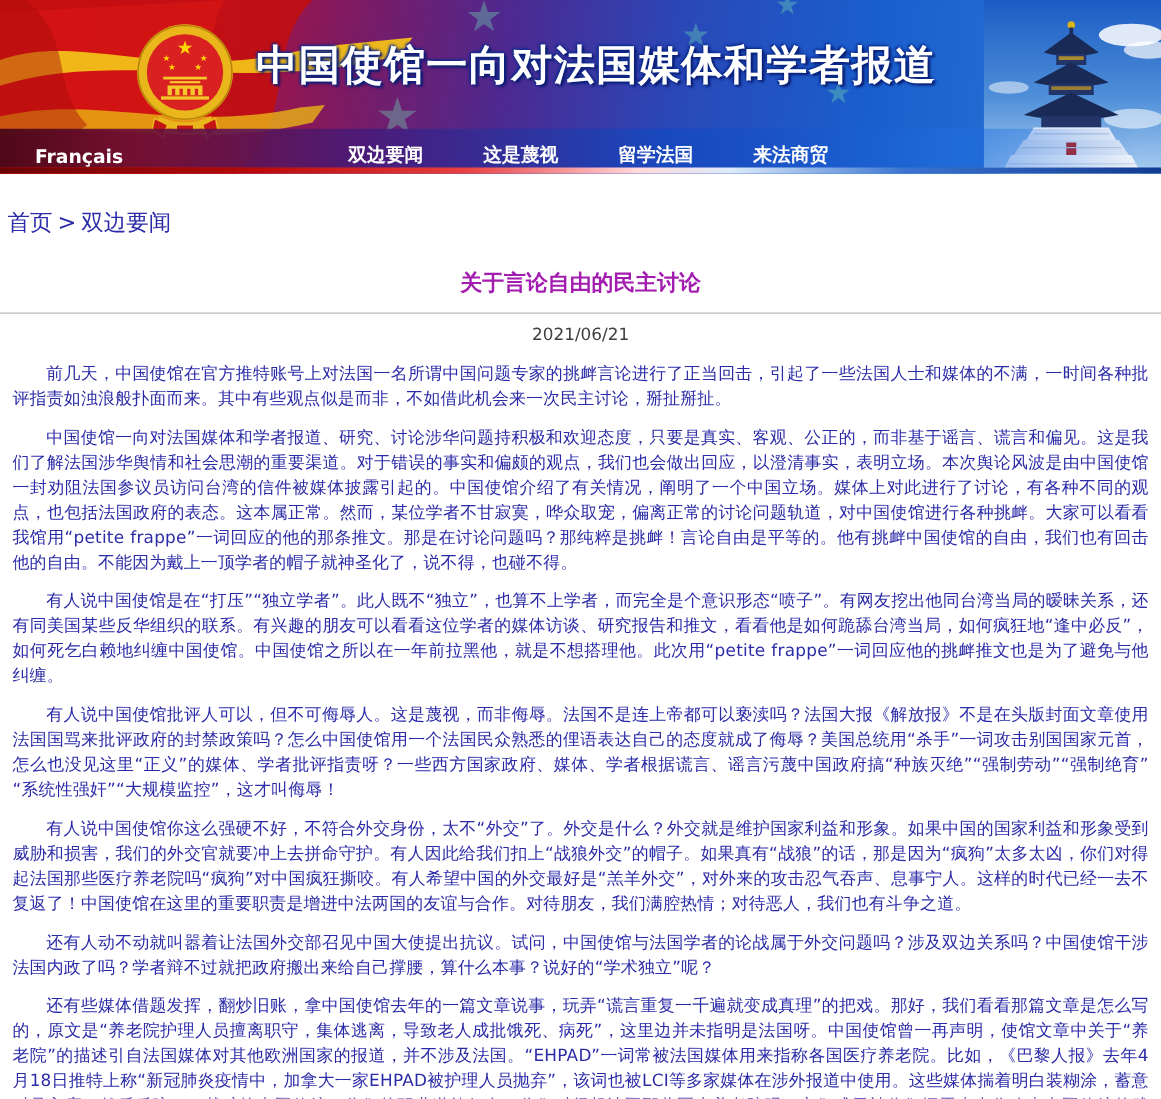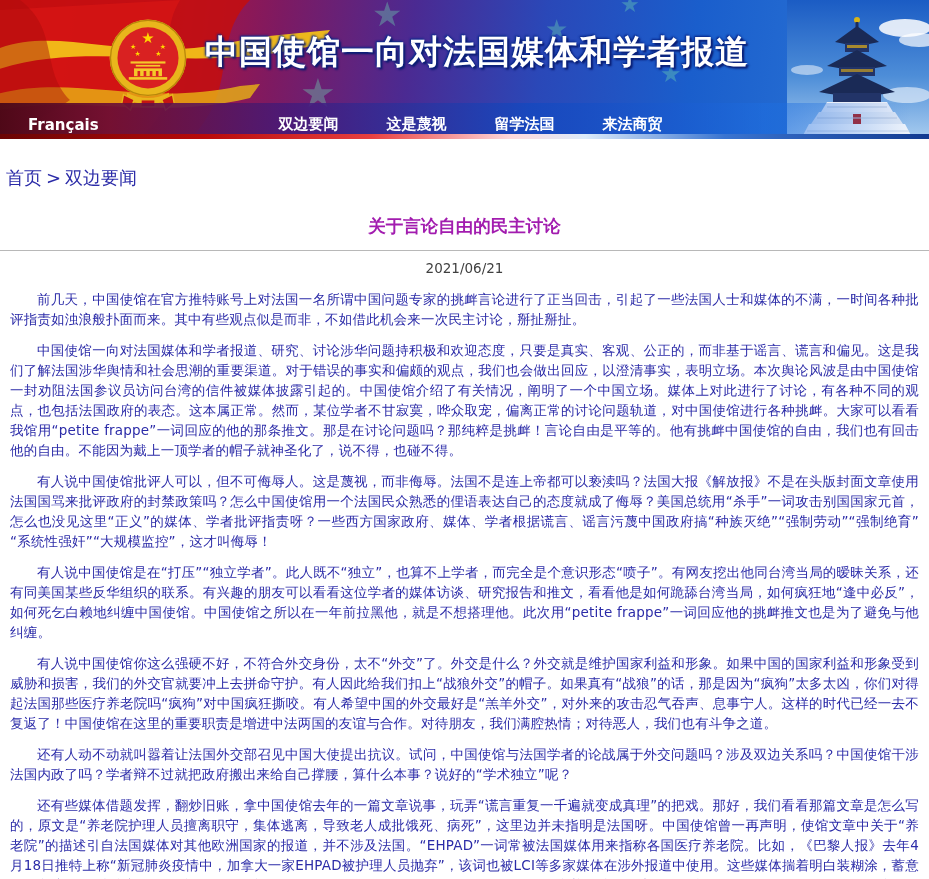--- a/index.html
+++ b/index.html
@@ -158,20 +158,20 @@
 
   <h1 class="article-title">关于言论自由的民主讨论</h1>
 
   <hr class="title-rule">
 
   <div class="article-date">2021/06/21</div>
 
   <div class="article-body">
     <p>前几天，中国使馆在官方推特账号上对法国一名所谓中国问题专家的挑衅言论进行了正当回击，引起了一些法国人士和媒体的不满，一时间各种批评指责如浊浪般扑面而来。其中有些观点似是而非，不如借此机会来一次民主讨论，掰扯掰扯。</p>
     <p>中国使馆一向对法国媒体和学者报道、研究、讨论涉华问题持积极和欢迎态度，只要是真实、客观、公正的，而非基于谣言、谎言和偏见。这是我们了解法国涉华舆情和社会思潮的重要渠道。对于错误的事实和偏颇的观点，我们也会做出回应，以澄清事实，表明立场。本次舆论风波是由中国使馆一封劝阻法国参议员访问台湾的信件被媒体披露引起的。中国使馆介绍了有关情况，阐明了一个中国立场。媒体上对此进行了讨论，有各种不同的观点，也包括法国政府的表态。这本属正常。然而，某位学者不甘寂寞，哗众取宠，偏离正常的讨论问题轨道，对中国使馆进行各种挑衅。大家可以看看我馆用“petite frappe”一词回应的他的那条推文。那是在讨论问题吗？那纯粹是挑衅！言论自由是平等的。他有挑衅中国使馆的自由，我们也有回击他的自由。不能因为戴上一顶学者的帽子就神圣化了，说不得，也碰不得。</p>
+    <p>有人说中国使馆是在“打压”“独立学者”。此人既不“独立”，也算不上学者，而完全是个意识形态“喷子”。有网友挖出他同台湾当局的暧昧关系，还有同美国某些反华组织的联系。有兴趣的朋友可以看看这位学者的媒体访谈、研究报告和推文，看看他是如何跪舔台湾当局，如何疯狂地“逢中必反”，如何死乞白赖地纠缠中国使馆。中国使馆之所以在一年前拉黑他，就是不想搭理他。此次用“petite frappe”一词回应他的挑衅推文也是为了避免与他纠缠。</p>
     <p>有人说中国使馆批评人可以，但不可侮辱人。这是蔑视，而非侮辱。法国不是连上帝都可以亵渎吗？法国大报《解放报》不是在头版封面文章使用法国国骂来批评政府的封禁政策吗？怎么中国使馆用一个法国民众熟悉的俚语表达自己的态度就成了侮辱？美国总统用“杀手”一词攻击别国国家元首，怎么也没见这里“正义”的媒体、学者批评指责呀？一些西方国家政府、媒体、学者根据谎言、谣言污蔑中国政府搞“种族灭绝”“强制劳动”“强制绝育”“系统性强奸”“大规模监控”，这才叫侮辱！</p>
-    <p>有人说中国使馆是在“打压”“独立学者”。此人既不“独立”，也算不上学者，而完全是个意识形态“喷子”。有网友挖出他同台湾当局的暧昧关系，还有同美国某些反华组织的联系。有兴趣的朋友可以看看这位学者的媒体访谈、研究报告和推文，看看他是如何跪舔台湾当局，如何疯狂地“逢中必反”，如何死乞白赖地纠缠中国使馆。中国使馆之所以在一年前拉黑他，就是不想搭理他。此次用“petite frappe”一词回应他的挑衅推文也是为了避免与他纠缠。</p>
     <p>有人说中国使馆你这么强硬不好，不符合外交身份，太不“外交”了。外交是什么？外交就是维护国家利益和形象。如果中国的国家利益和形象受到威胁和损害，我们的外交官就要冲上去拼命守护。有人因此给我们扣上“战狼外交”的帽子。如果真有“战狼”的话，那是因为“疯狗”太多太凶，你们对得起法国那些医疗养老院吗“疯狗”对中国疯狂撕咬。有人希望中国的外交最好是“羔羊外交”，对外来的攻击忍气吞声、息事宁人。这样的时代已经一去不复返了！中国使馆在这里的重要职责是增进中法两国的友谊与合作。对待朋友，我们满腔热情；对待恶人，我们也有斗争之道。</p>
     <p>还有人动不动就叫嚣着让法国外交部召见中国大使提出抗议。试问，中国使馆与法国学者的论战属于外交问题吗？涉及双边关系吗？中国使馆干涉法国内政了吗？学者辩不过就把政府搬出来给自己撑腰，算什么本事？说好的“学术独立”呢？</p>
     <p>还有些媒体借题发挥，翻炒旧账，拿中国使馆去年的一篇文章说事，玩弄“谎言重复一千遍就变成真理”的把戏。那好，我们看看那篇文章是怎么写的，原文是“养老院护理人员擅离职守，集体逃离，导致老人成批饿死、病死”，这里边并未指明是法国呀。中国使馆曾一再声明，使馆文章中关于“养老院”的描述引自法国媒体对其他欧洲国家的报道，并不涉及法国。“EHPAD”一词常被法国媒体用来指称各国医疗养老院。比如，《巴黎人报》去年4月18日推特上称“新冠肺炎疫情中，加拿大一家EHPAD被护理人员抛弃”，该词也被LCI等多家媒体在涉外报道中使用。这些媒体揣着明白装糊涂，蓄意对号入座，然后反咬一口栽赃给中国使馆。你们的职业道德何在？你们对得起法国那些医疗养老院吗？它们成天被你们摆弄来当作攻击中国使馆的武器！</p>
 
   </div>
 </div>
 
 </body></html>

